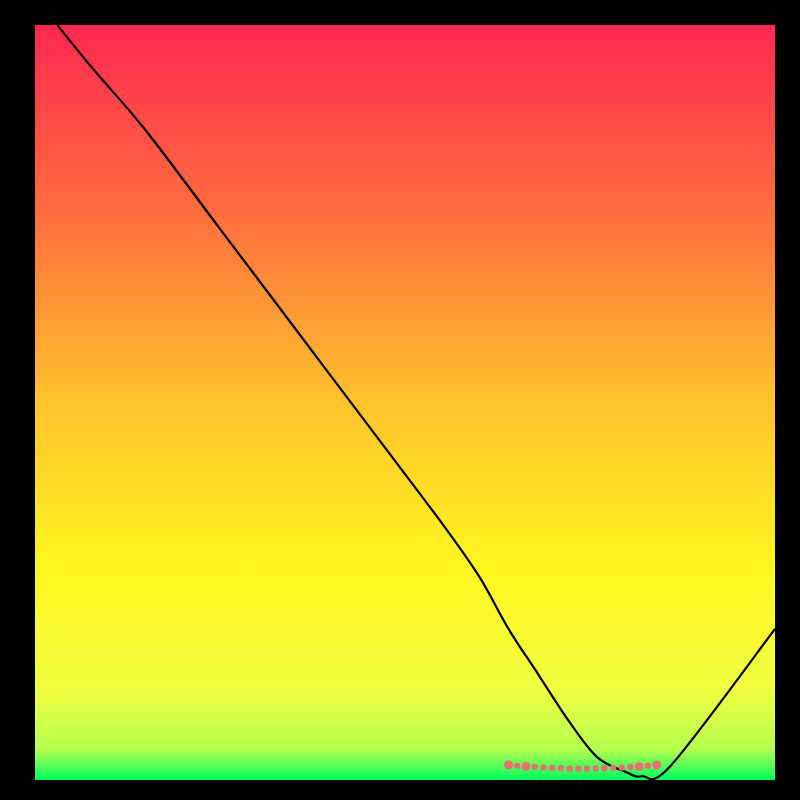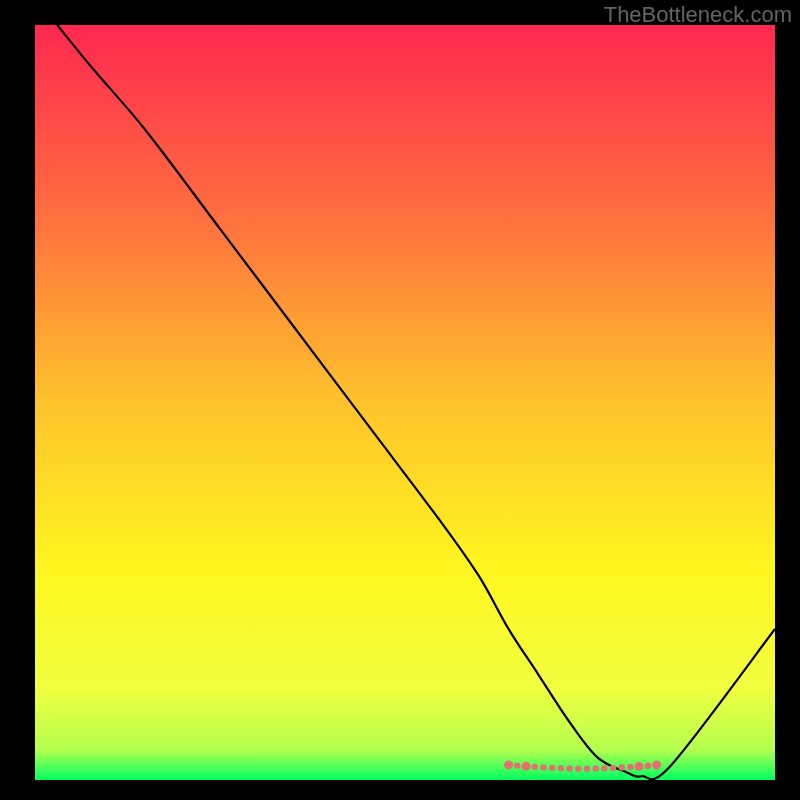--- a/index.html
+++ b/index.html
@@ -43,21 +43,20 @@
     left: 0;
     top: 0;
     width: 100%;
     height: 100%;
   }
 </style>
 </head>
 <body>
 
 <div class="container">
-  <div class="watermark">TheBottleneck.com</div>
 
   <div class="plot-area">
     <svg class="gradient-bg" viewBox="0 0 740 755" preserveAspectRatio="none">
       <defs>
         <linearGradient id="bg-grad" x1="0" y1="0" x2="0" y2="1">
             <stop offset="0%" stop-color="#ff2850"></stop>
             <stop offset="25%" stop-color="#ff6e3f"></stop>
             <stop offset="50%" stop-color="#ffc32c"></stop>
             <stop offset="72%" stop-color="#fff61f"></stop>
             <stop offset="88%" stop-color="#f0ff3f"></stop>

